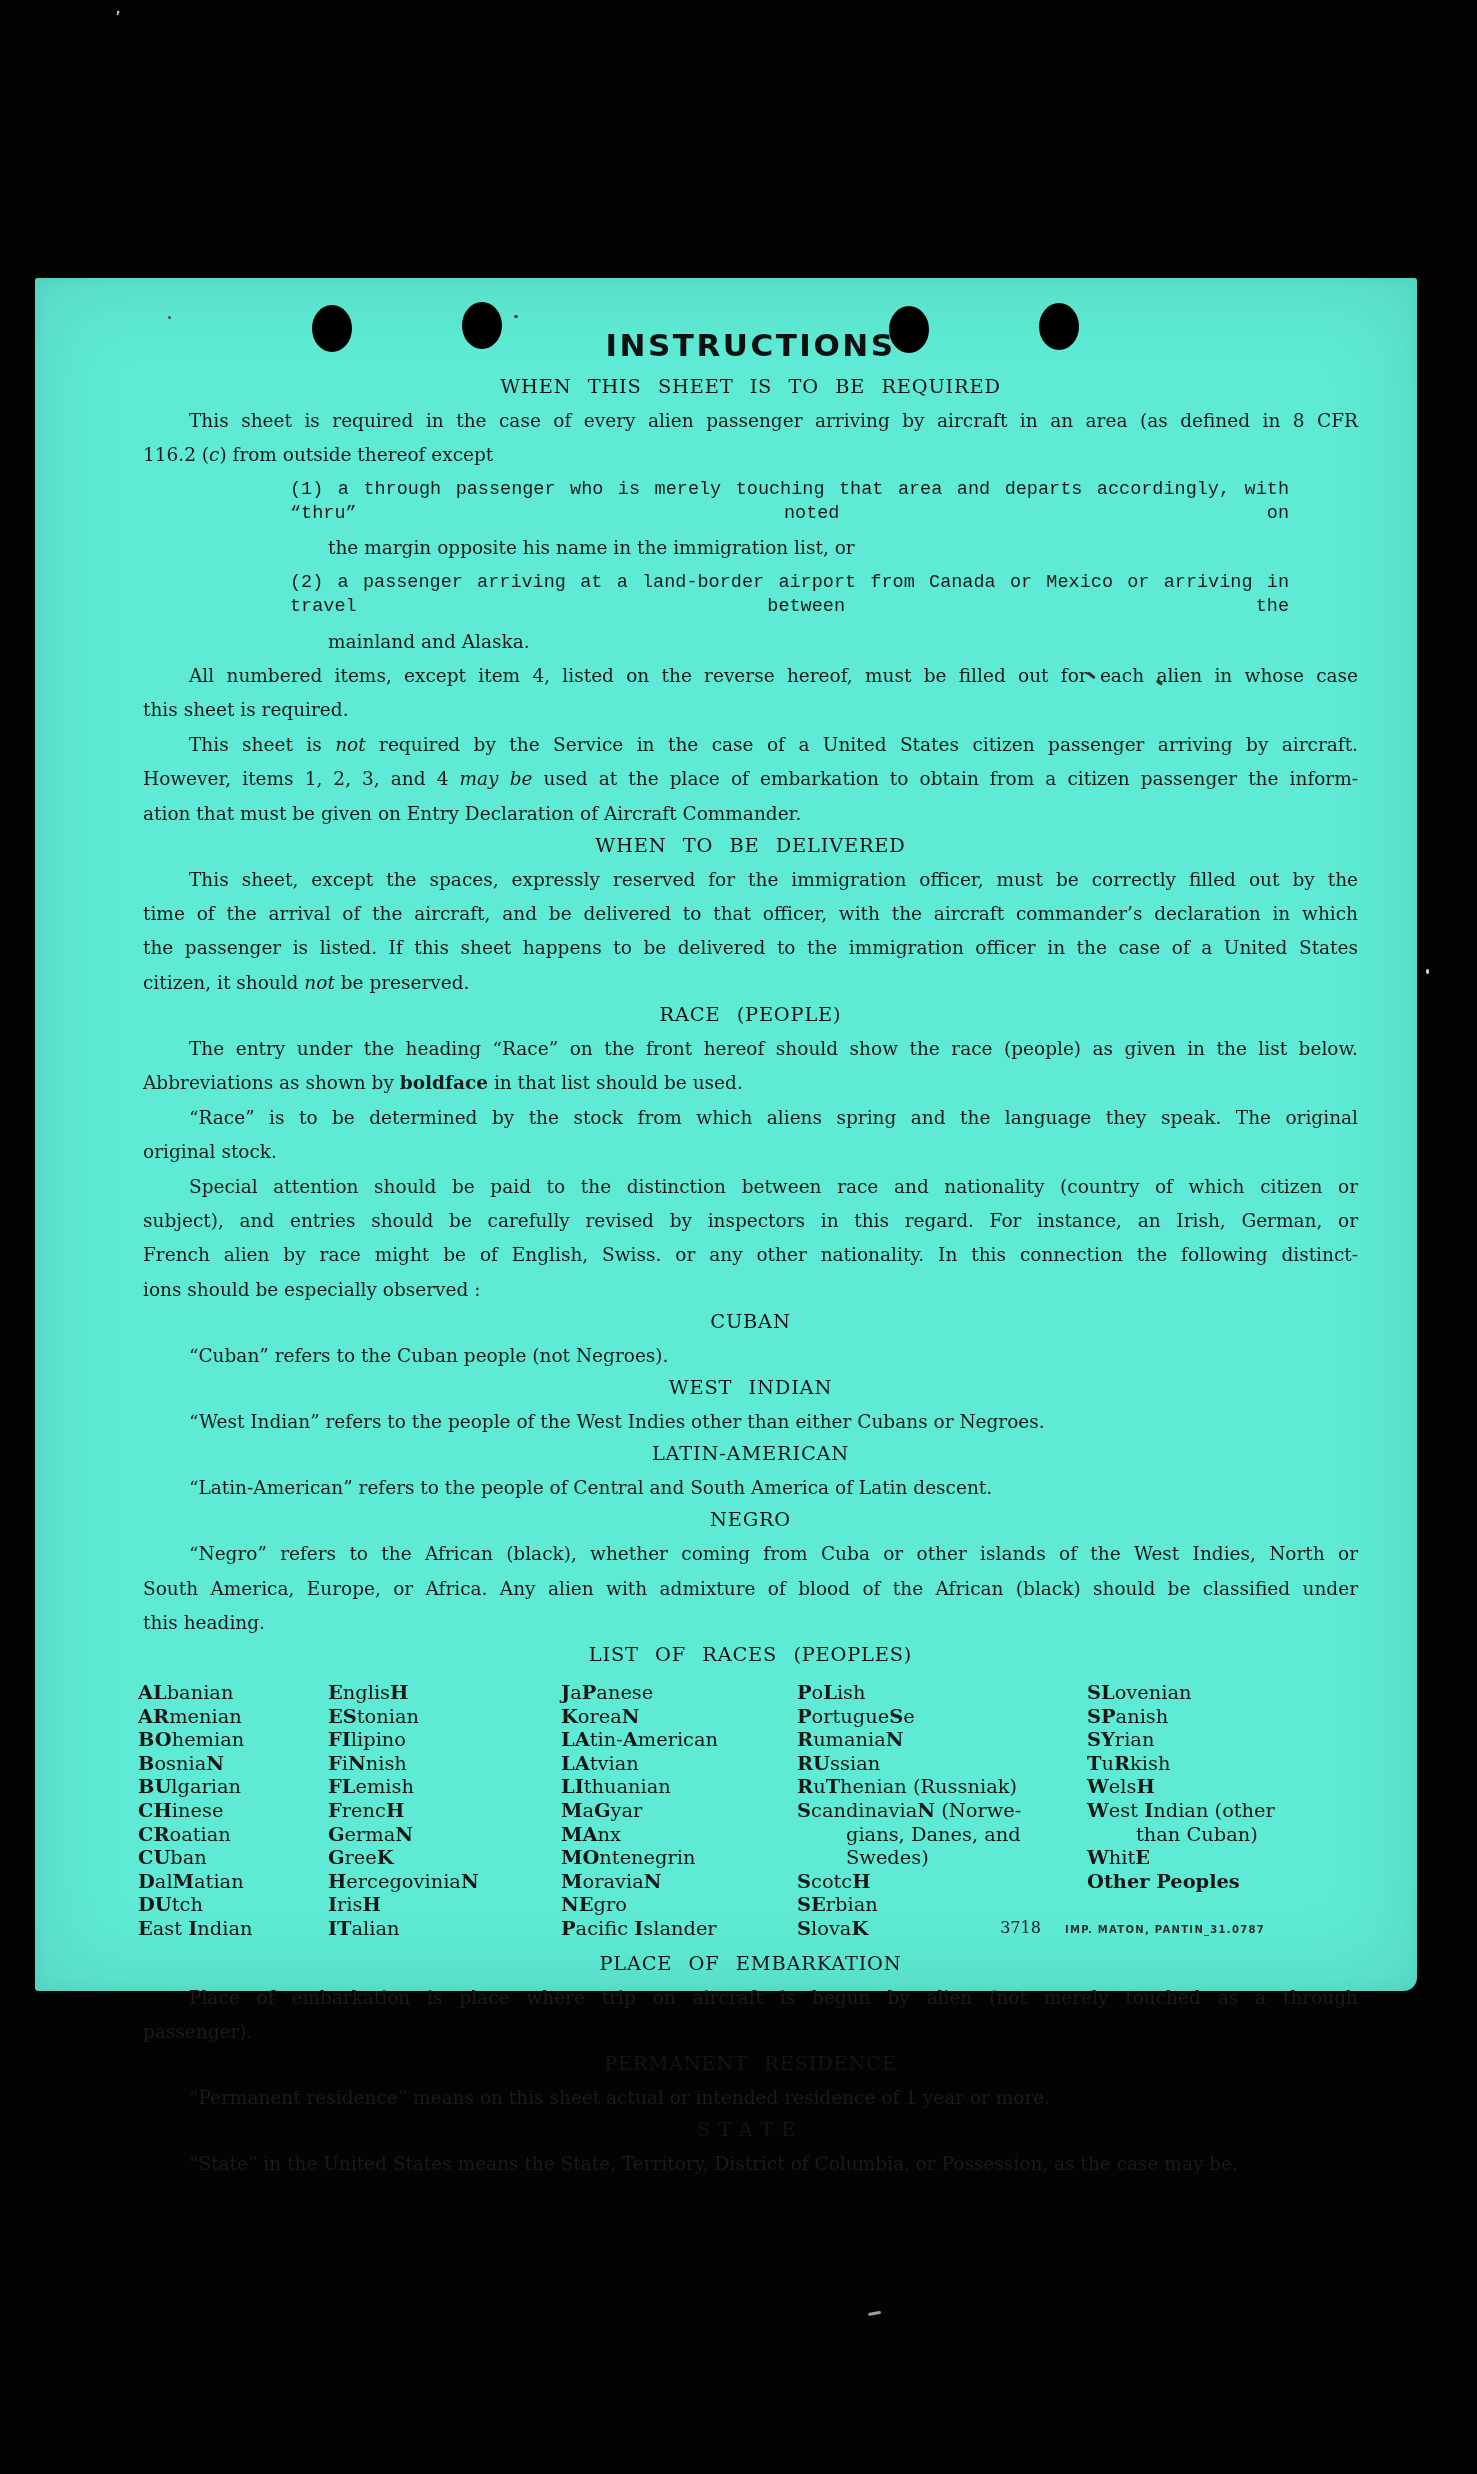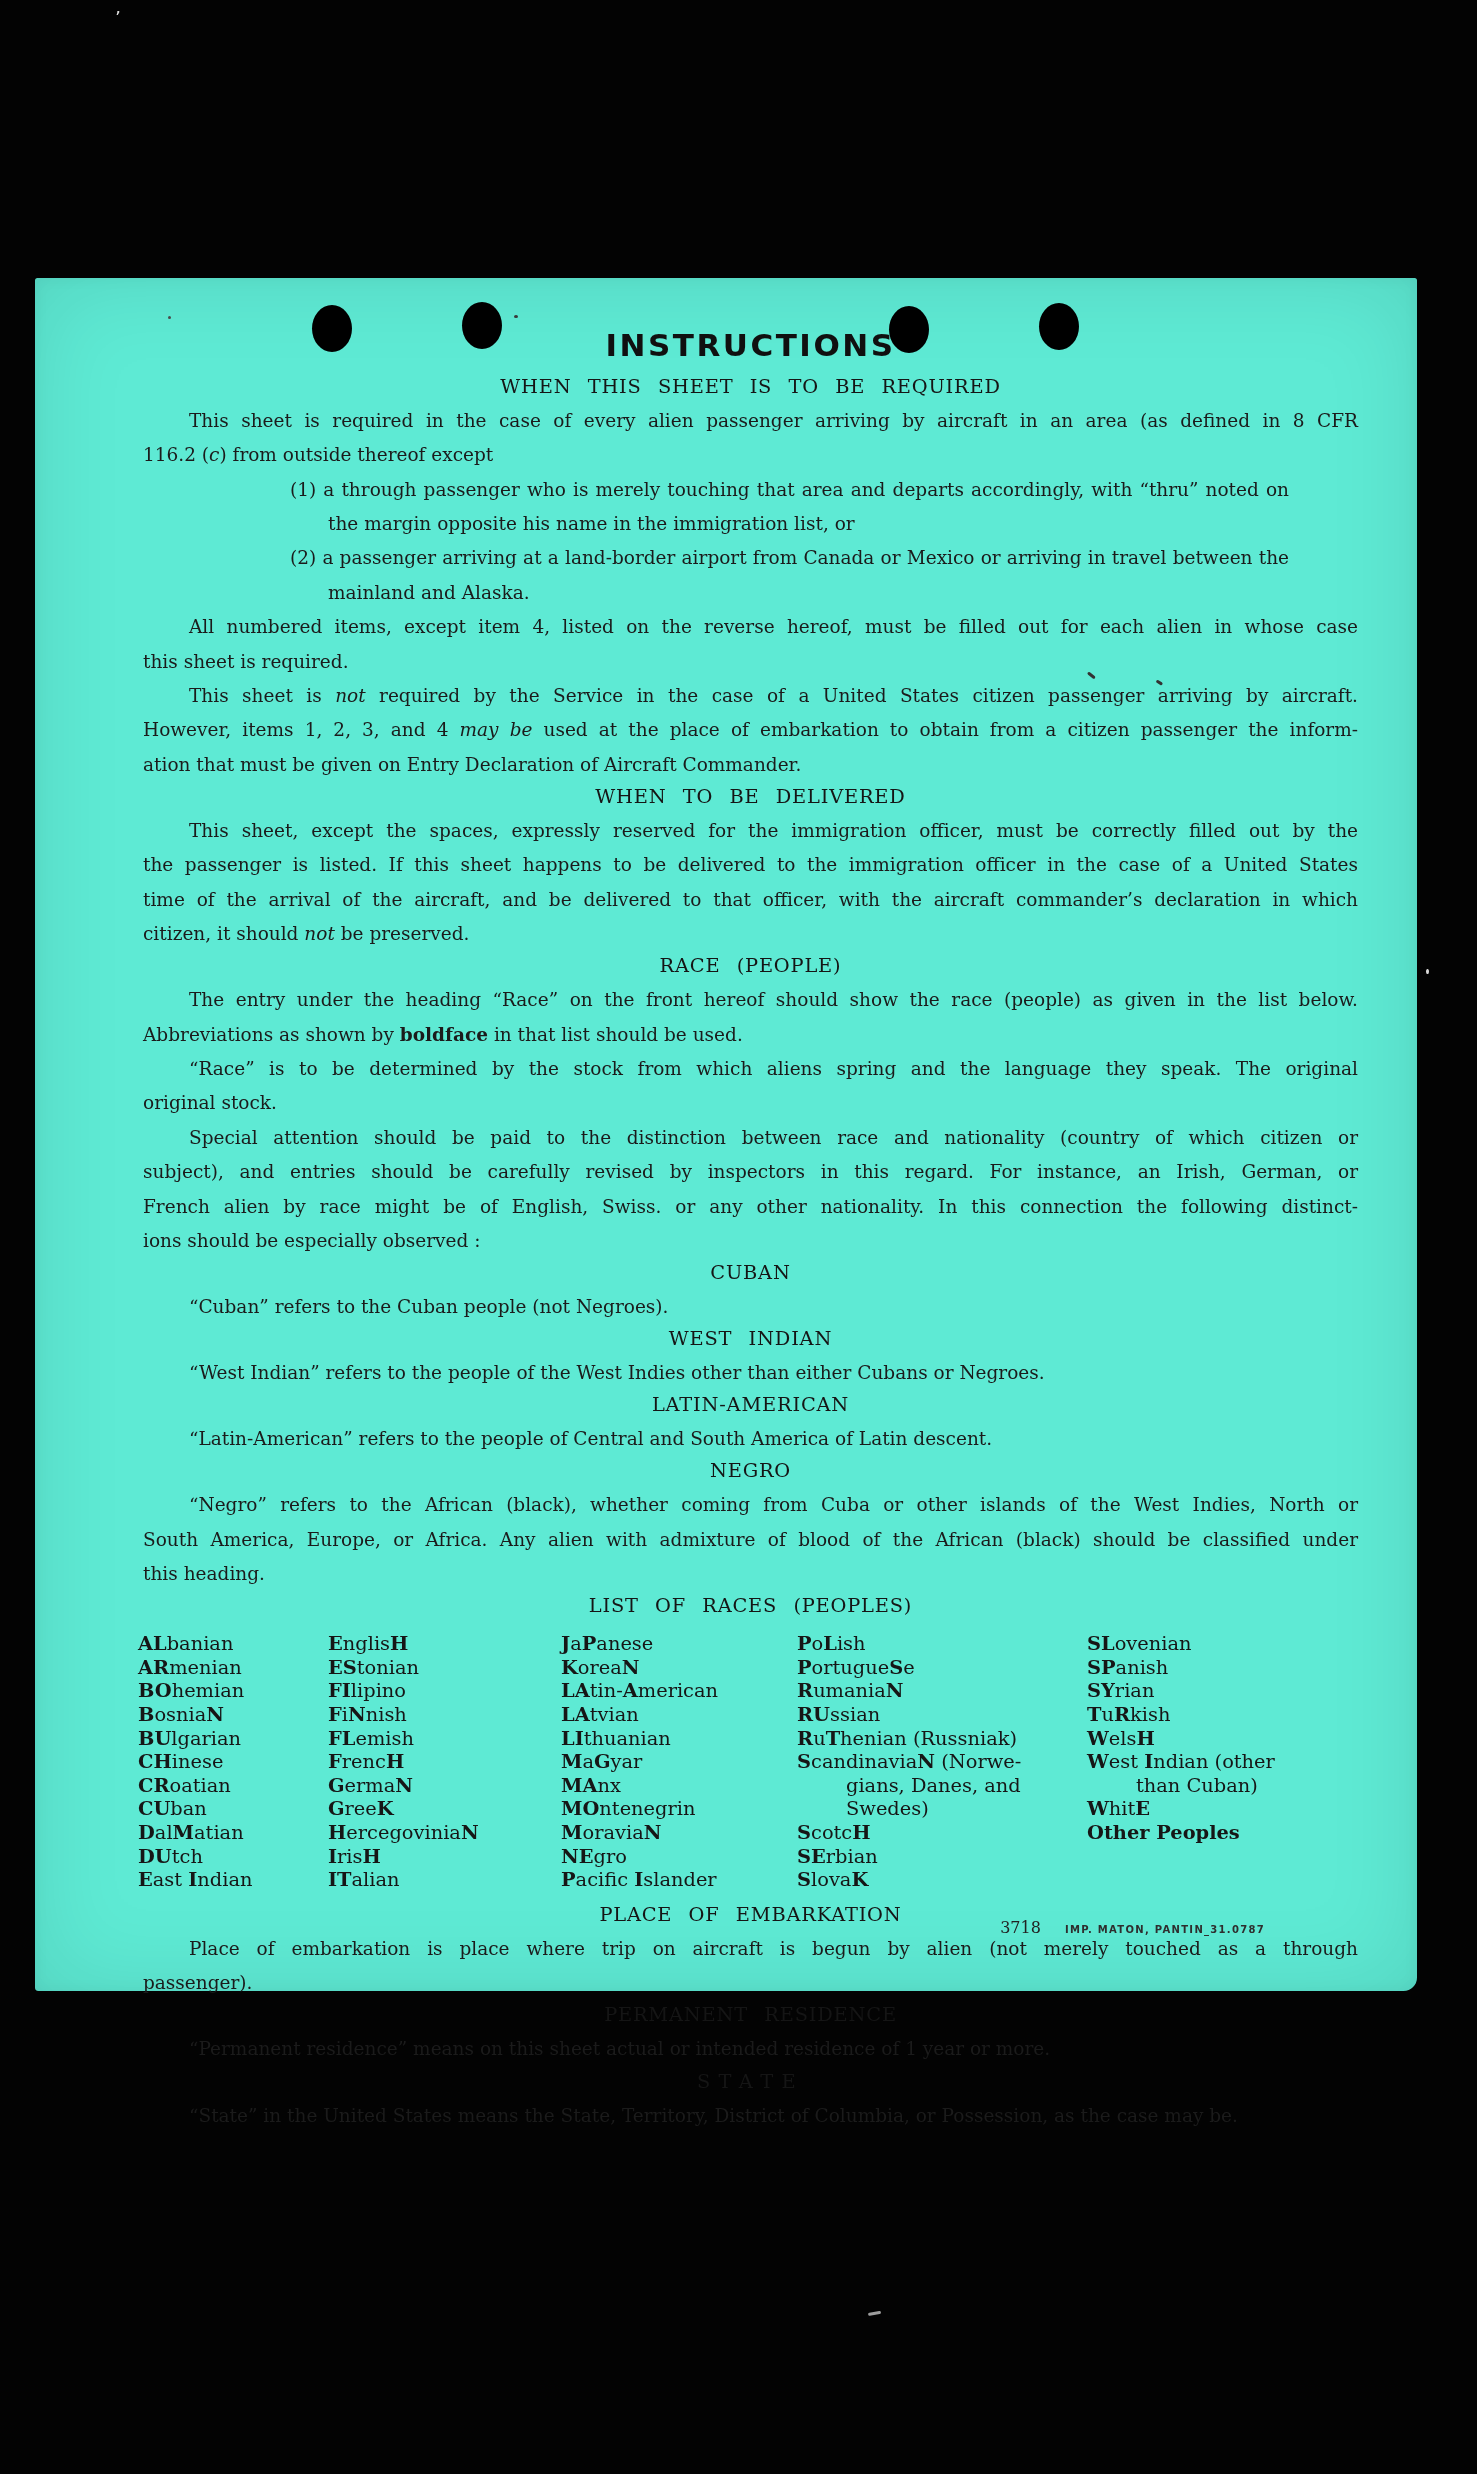--- a/index.html
+++ b/index.html
@@ -13,21 +13,21 @@
          text-align:center;color:#101010;height:40px;}
   .sec-h{font-size:19.4px;text-align:center;word-spacing:9.3px;letter-spacing:0.8px;
          margin:6.7px 0 3.4px;line-height:25px;color:#151515;}
   .sec-h.spread{letter-spacing:8.4px;word-spacing:1.7px;}
   .block-para{margin:5px 0 0 0;}
   .pline{font-size:18.5px;line-height:24.4px;text-align:justify;text-align-last:justify;color:#1b1b1b;margin-top:10px;}
   .pline.first{text-indent:46px;}
   .pline.end{text-align-last:left;}
   .block-item{margin:5px 69px 0 147px;}
   .block-item .pline{padding-left:38px;}
-  .block-item .pline.first{padding-left:0;text-indent:0;}
+  .block-item .pline.first{padding-left:0;text-indent:0;font-family:Liberation Mono, monospace;}
   .races{position:relative;height:263px;margin-top:14px;}
   .race-col{position:absolute;top:0;}
   .race-col:nth-child(1){left:-5px;}
   .race-col:nth-child(2){left:185px;}
   .race-col:nth-child(3){left:418px;}
   .race-col:nth-child(4){left:654px;}
   .race-col:nth-child(5){left:944px;}
   .race-line{font-size:19.4px;line-height:23.6px;white-space:nowrap;color:#161616;}
   .race-line.ind{padding-left:49px;}
   .seg-b{font-weight:bold;}
@@ -92,22 +92,22 @@
           <div class="pline end"><span>this sheet is required.</span></div>
         </div>
         <div class="block-para">
           <div class="pline first"><span>This sheet is </span><span class="seg-i">not</span><span> required by the Service in the case of a United States citizen passenger arriving by aircraft.</span></div>
           <div class="pline"><span>However, items 1, 2, 3, and 4 </span><span class="seg-i">may be</span><span> used at the place of embarkation to obtain from a citizen passenger the inform-</span></div>
           <div class="pline end"><span>ation that must be given on Entry Declaration of Aircraft Commander.</span></div>
         </div>
         <div class="sec-h">WHEN TO BE DELIVERED</div>
         <div class="block-para">
           <div class="pline first"><span>This sheet, except the spaces, expressly reserved for the immigration officer, must be correctly filled out by the</span></div>
+          <div class="pline"><span>time of the arrival of the aircraft, and be delivered to that officer, with the aircraft commander’s declaration in which</span></div>
           <div class="pline"><span>the passenger is listed. If this sheet happens to be delivered to the immigration officer in the case of a United States</span></div>
-          <div class="pline"><span>time of the arrival of the aircraft, and be delivered to that officer, with the aircraft commander’s declaration in which</span></div>
           <div class="pline end"><span>citizen, it should </span><span class="seg-i">not</span><span> be preserved.</span></div>
         </div>
         <div class="sec-h">RACE  (PEOPLE)</div>
         <div class="block-para">
           <div class="pline first"><span>The entry under the heading “Race” on the front hereof should show the race (people) as given in the list below.</span></div>
           <div class="pline end"><span>Abbreviations as shown by </span><span class="seg-b">boldface</span><span> in that list should be used.</span></div>
         </div>
         <div class="block-para">
           <div class="pline first"><span>“Race” is to be determined by the stock from which aliens spring and the language they speak. The original</span></div>
           <div class="pline end"><span>original stock.</span></div>

